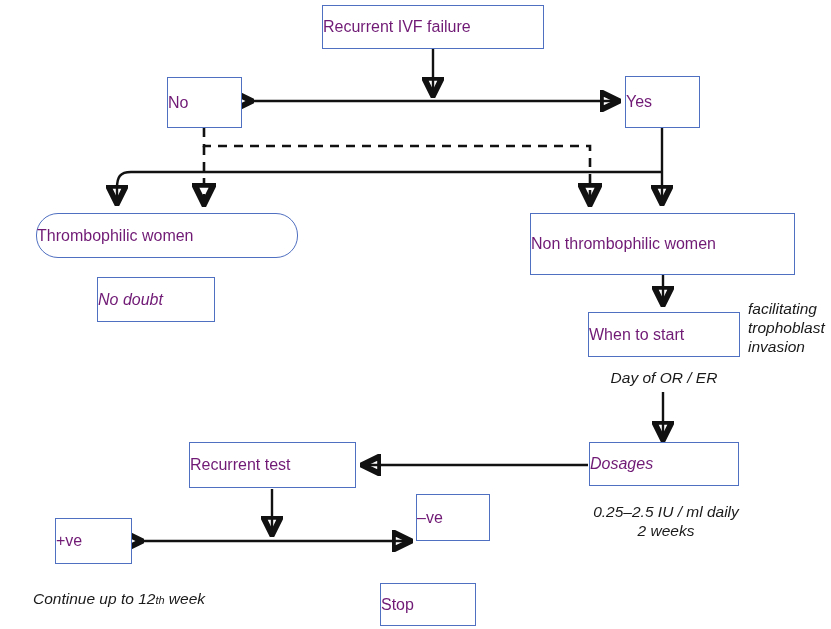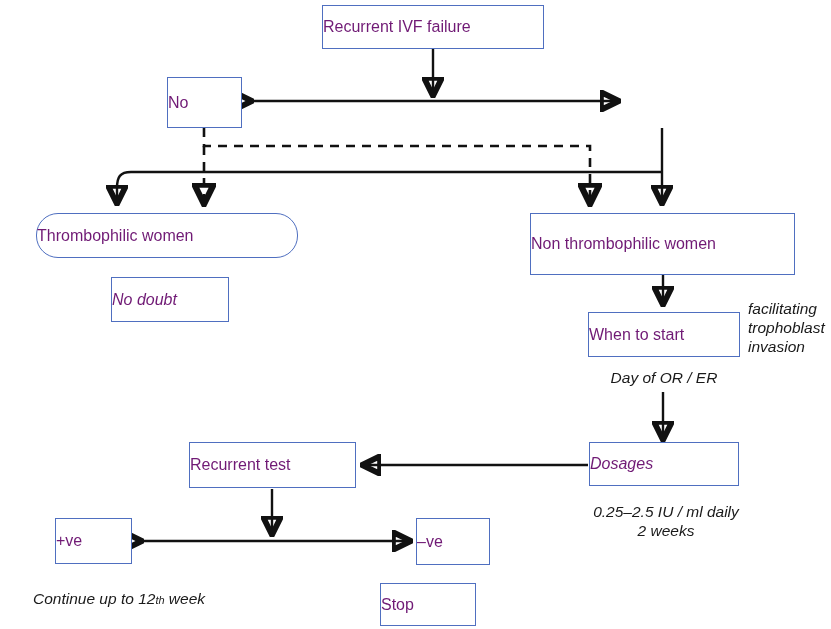--- a/index.html
+++ b/index.html
@@ -101,30 +101,33 @@
   </svg>
 
   <div class="node" style="left:322px; top:5px; width:222px; height:44px;">
     <span>Recurrent IVF failure</span>
   </div>
 
   <div class="node" style="left:167px; top:77px; width:75px; height:51px;">
     <span>No</span>
   </div>
 
+  <div class="node" style="left:625px; top:76px; width:75px; height:52px;">
+    <span>Yes</span>
+  </div>
 
   <div class="node" style="left:36px; top:213px; width:262px; height:45px;border-radius:22px;">
     <span>Thrombophilic women</span>
   </div>
 
   <div class="node" style="left:530px; top:213px; width:265px; height:62px;">
     <span>Non thrombophilic women</span>
   </div>
 
-  <div class="node italic" style="left:111px; top:277px; width:118px; height:45px;">
+  <div class="node italic" style="left:97px; top:277px; width:118px; height:45px;">
     <span>No doubt</span>
   </div>
 
   <div class="node" style="left:588px; top:312px; width:152px; height:45px;">
     <span>When to start</span>
   </div>
 
   <div class="note" style="left:748px; top:300px;">facilitating
 trophoblast
 invasion</div>
@@ -139,21 +142,21 @@
 2 weeks</div>
 
   <div class="node" style="left:189px; top:442px; width:167px; height:46px;">
     <span>Recurrent test</span>
   </div>
 
   <div class="node" style="left:55px; top:518px; width:77px; height:46px;">
     <span>+ve</span>
   </div>
 
-  <div class="node" style="left:416px; top:518px; width:74px; height:47px;">
+  <div class="node" style="left:416px; top:494px; width:74px; height:47px;">
     <span>–ve</span>
   </div>
 
   <div class="node" style="left:380px; top:583px; width:96px; height:43px;">
     <span>Stop</span>
   </div>
 
   <div class="note" style="left:5px; top:590px;margin-left:28px;"><span>Continue up to 12</span><sub>th</sub><span> week</span></div>
 
 </div>

